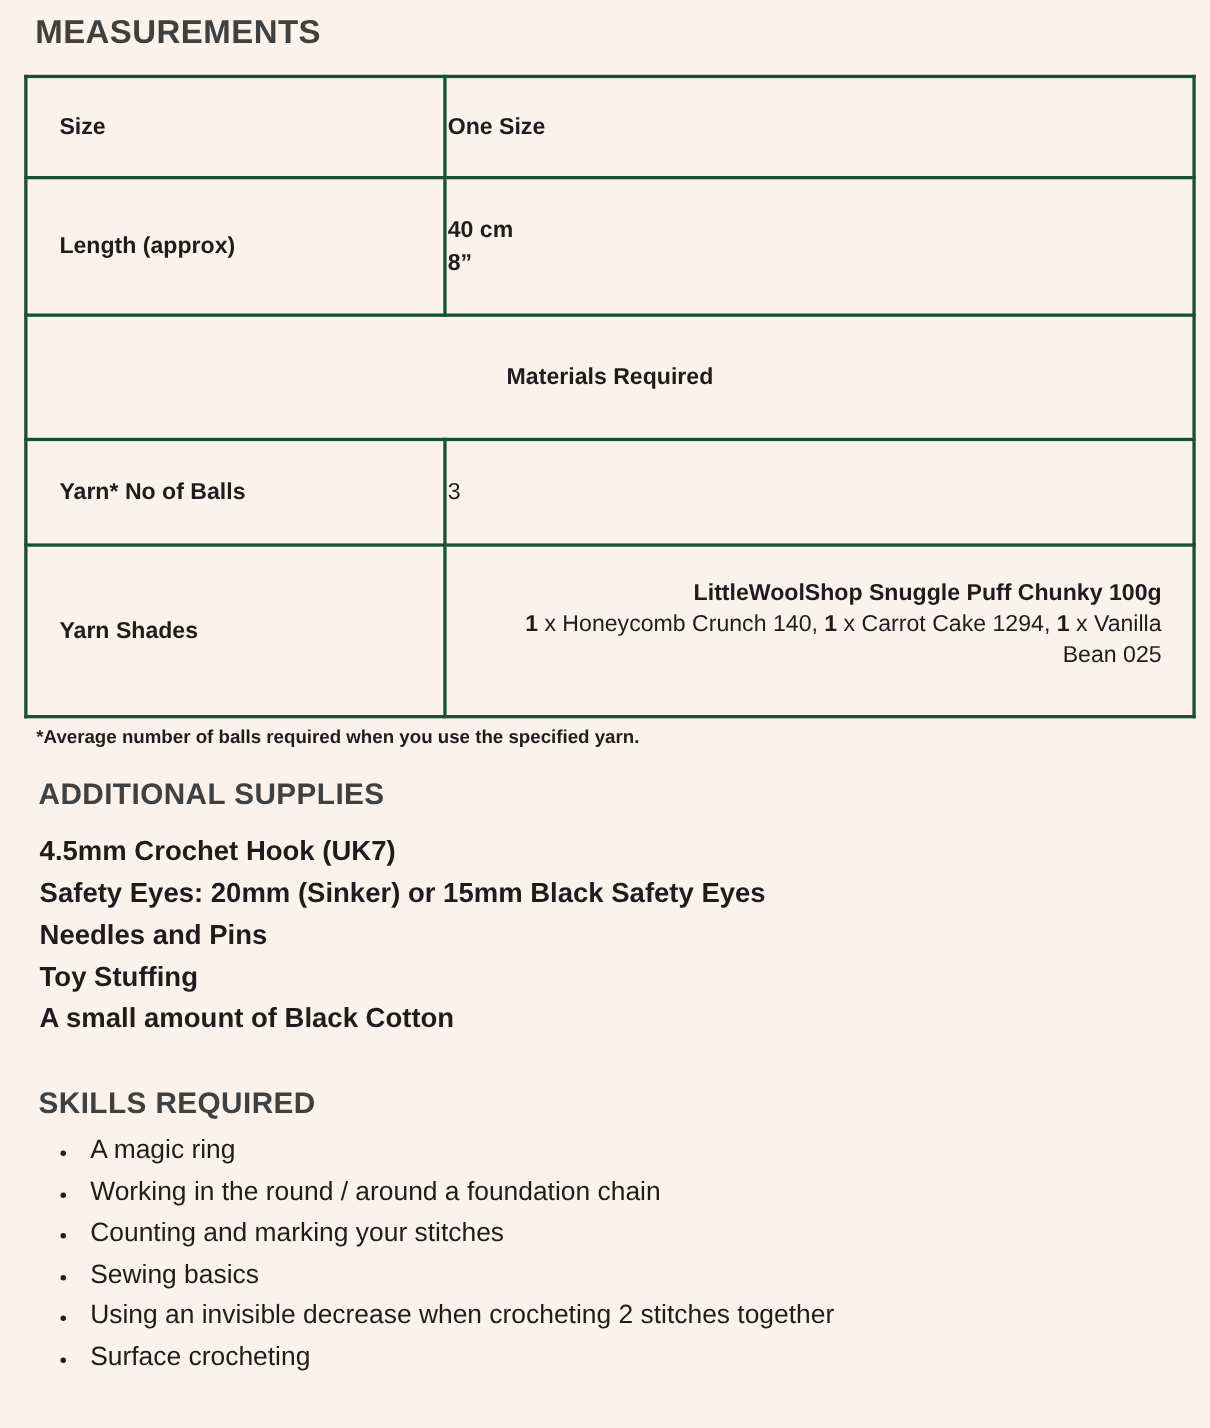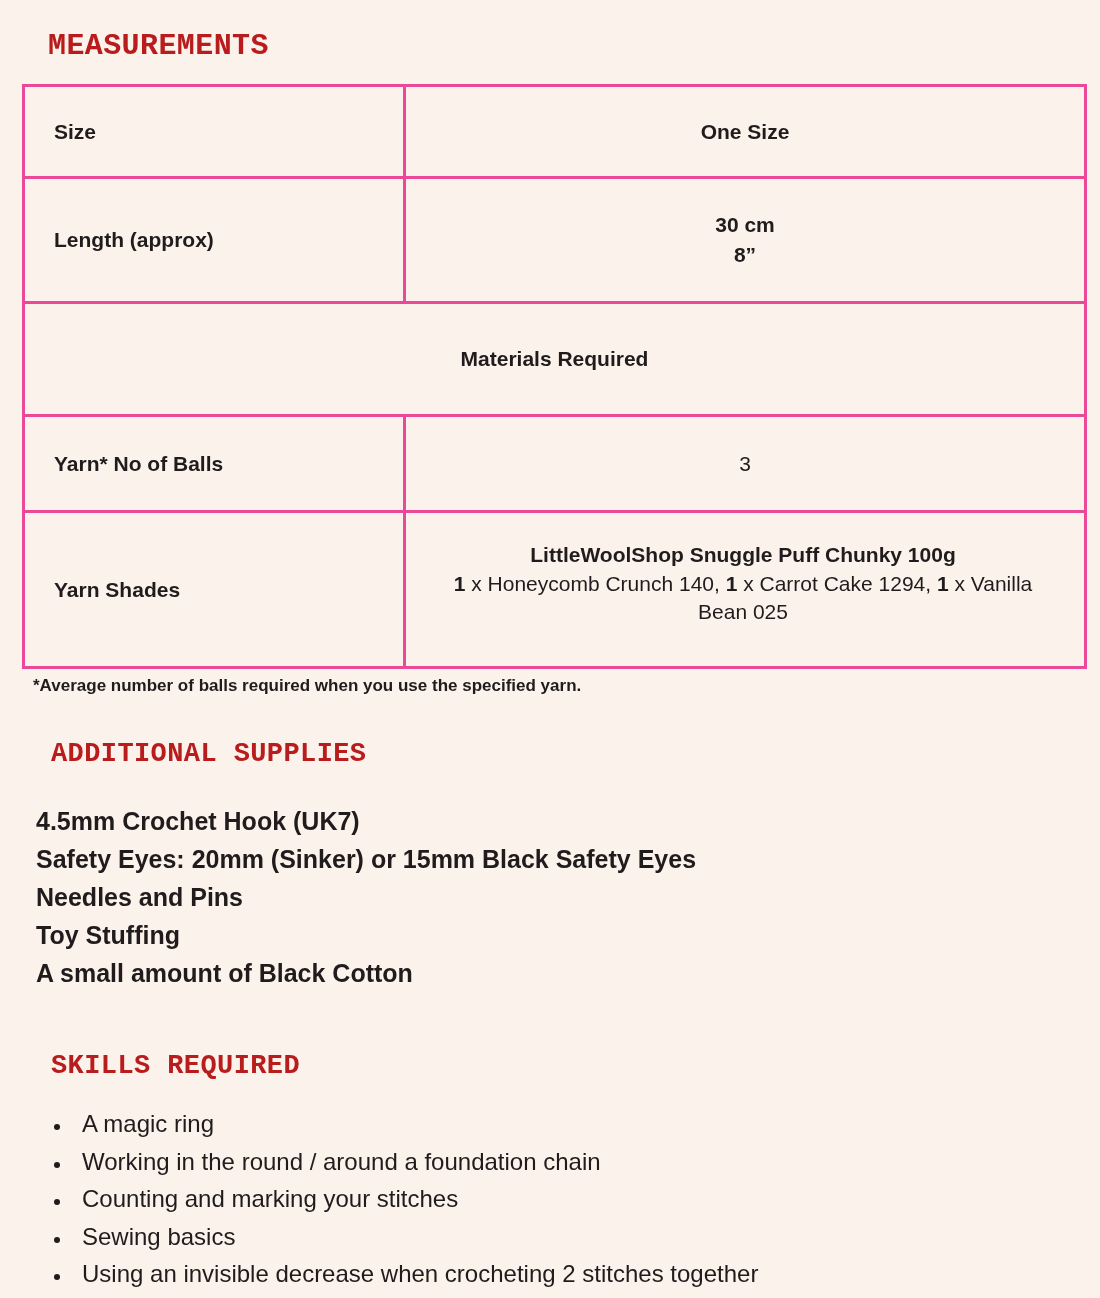--- a/index.html
+++ b/index.html
@@ -8,70 +8,69 @@
   }
   body {
     width: 1100px;
     height: 1298px;
     overflow: hidden;
     background: #FBF2EB;
     color: #201B1C;
     font-family: "Liberation Sans", sans-serif;
   }
   .heading {
-    color: #b91c1c;
+    color: #404040;
     font-weight: 800;
     letter-spacing: 0.4px;
-    margin: 16px;
-    font-family: Liberation Mono, monospace;
+    margin: 0;
   }
   .measurements-heading {
     font-size: 30px;
     padding: 13px 0 0 32px;
   }
   .supplies-heading {
     font-size: 27px;
     padding: 27px 0 0 35px;
   }
   .skills-heading {
     font-size: 27px;
     padding: 43px 0 0 35px;
   }
   table.meas-table {
     border-collapse: collapse;
     table-layout: fixed;
     width: 1065px;
     margin: 21px 0 0 22px;
   }
   table.meas-table td {
-    border: 3px solid #ec4899;
+    border: 3px solid #14532d;
     vertical-align: middle;
     font-size: 21px;
   }
   td.label-cell {
     font-weight: 700;
     padding-left: 29px;
     width: 348px;
   }
   td.value-cell {
-    text-align: center;
+    text-align: left;
   }
   td.value-cell.bold { font-weight: 700; }
   td.merged-cell {
     text-align: center;
     font-weight: 700;
   }
   tr.row-size    { height: 92px; }
   tr.row-length  { height: 125px; }
   tr.row-materials { height: 113px; }
   tr.row-balls   { height: 96px; }
   tr.row-shades  { height: 156px; }
   .length-line { line-height: 30px; }
   td.shades-cell {
-    text-align: center;
+    text-align: right;
     padding: 10px 28px 24px 24px;
     font-size: 21px;
   }
   .shades-line1 {
     font-weight: 700;
     line-height: 31px;
   }
   .shades-line2 {
     line-height: 28px;
     max-width: 640px;
@@ -119,21 +118,21 @@
 
   <table class="meas-table">
     <tbody>
       <tr class="row-size">
         <td class="label-cell">Size</td>
         <td class="value-cell bold">One Size</td>
       </tr>
       <tr class="row-length">
         <td class="label-cell">Length (approx)</td>
         <td class="value-cell bold">
-          <div class="length-line">30 cm</div>
+          <div class="length-line">40 cm</div>
           <div class="length-line">8”</div>
         </td>
       </tr>
       <tr class="row-materials">
         <td class="merged-cell" colspan="2">Materials Required</td>
       </tr>
       <tr class="row-balls">
         <td class="label-cell">Yarn* No of Balls</td>
         <td class="value-cell">3</td>
       </tr>

